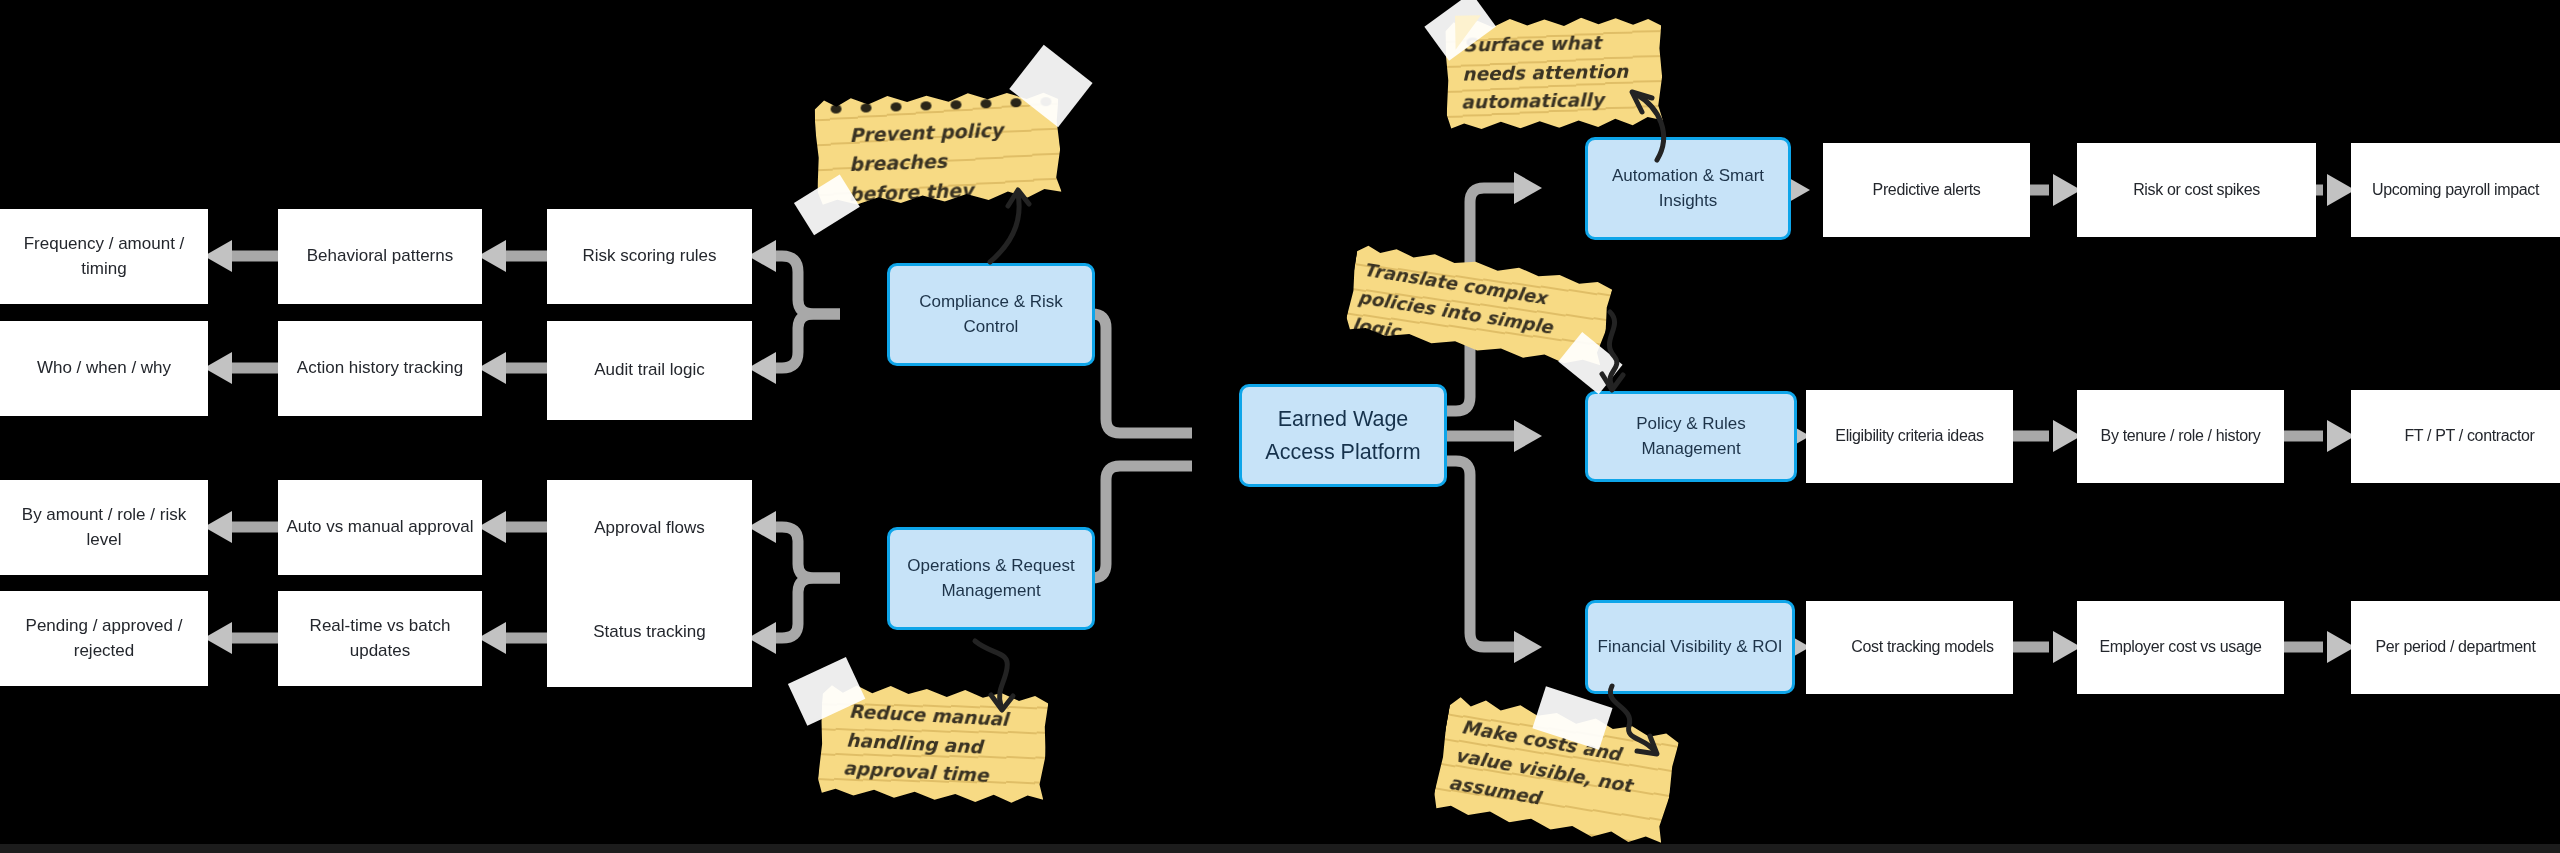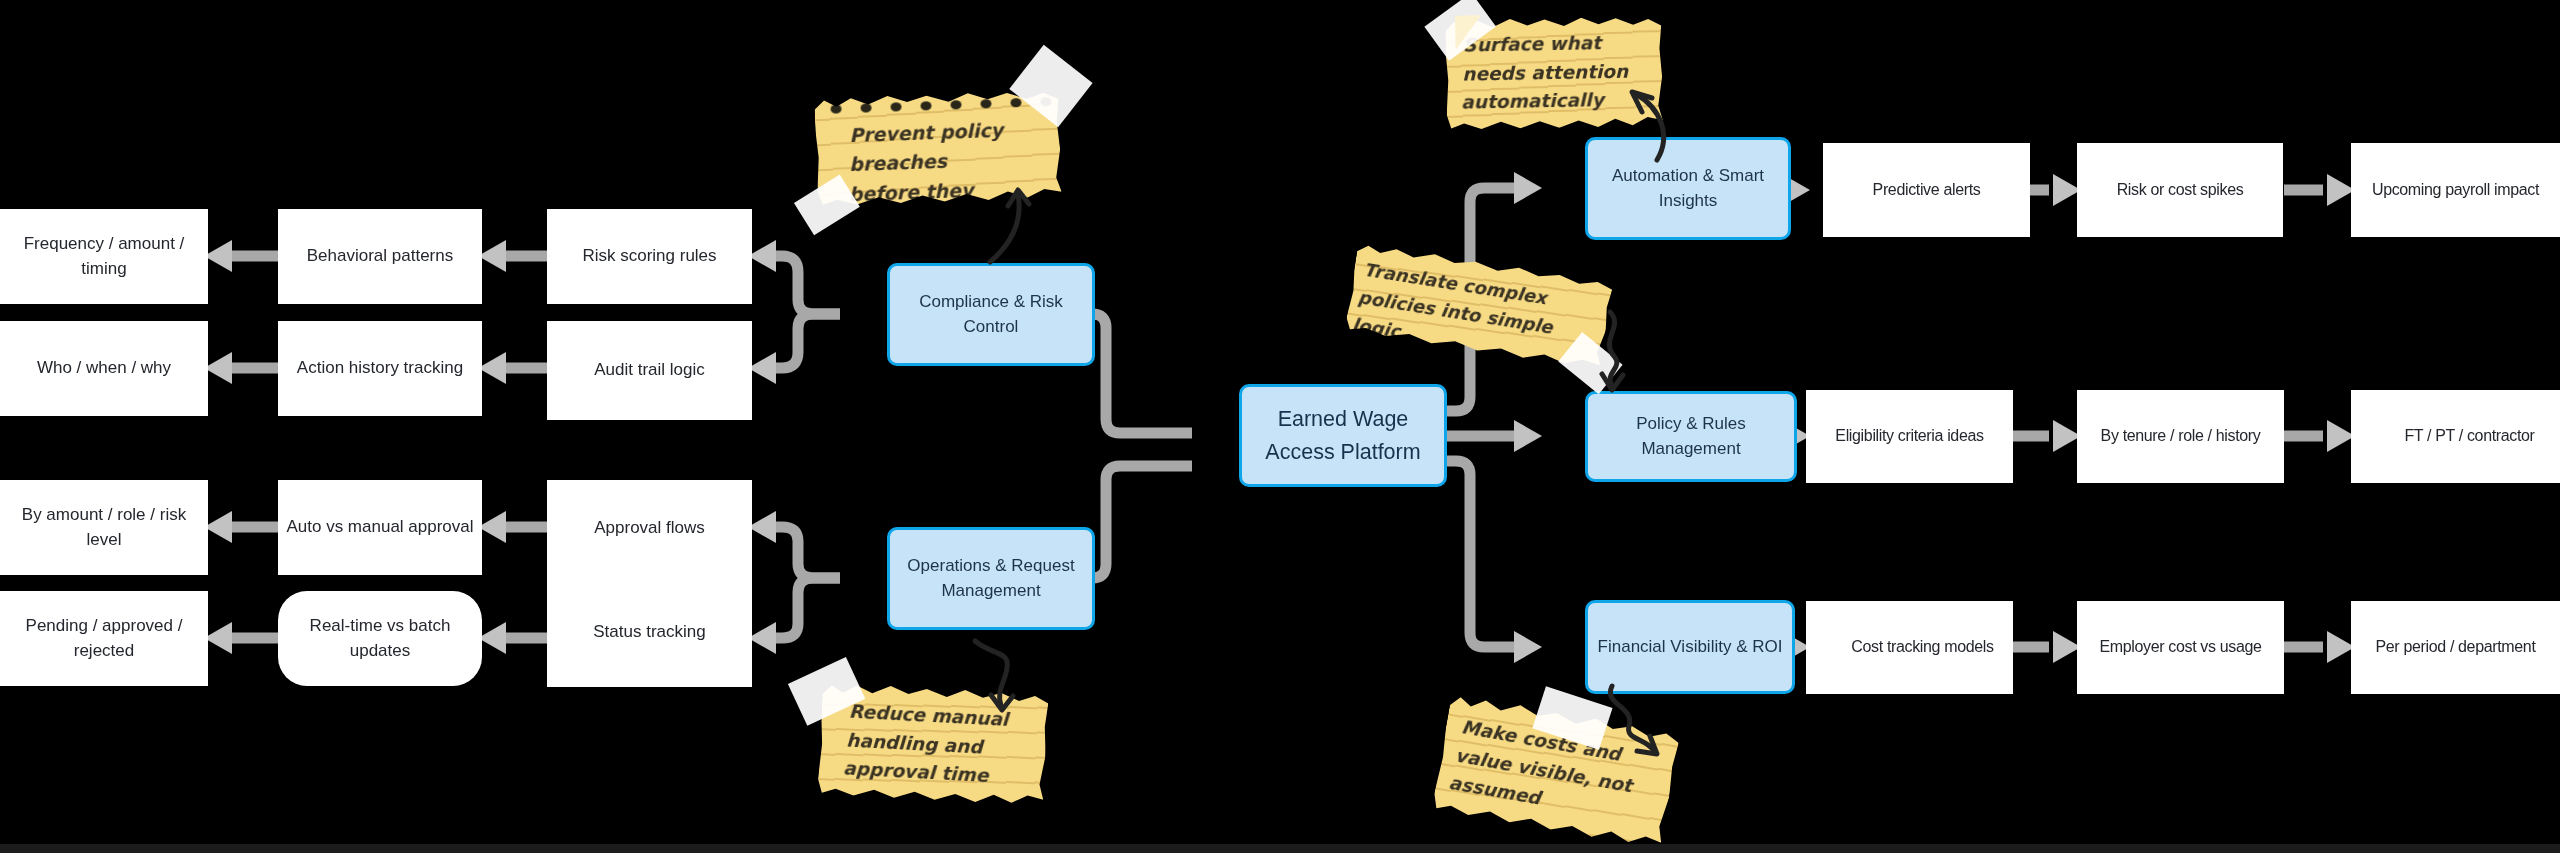--- a/index.html
+++ b/index.html
@@ -138,21 +138,21 @@
 
   <div class="node" style="left:0;top:480px;width:208px;height:95px;">
       <span>By amount / role / risk level</span>
     </div>
   <div class="node" style="left:0;top:591px;width:208px;height:95px;">
       <span>Pending / approved / rejected</span>
     </div>
   <div class="node" style="left:278px;top:480px;width:204px;height:95px;">
       <span>Auto vs manual approval</span>
     </div>
-  <div class="node" style="left:278px;top:591px;width:204px;height:95px;border-radius:29px;">
+  <div class="node" style="left:278px;top:591px;width:204px;height:95px;">
       <span>Real-time vs batch updates</span>
     </div>
   <div class="node" style="left:547px;top:480px;width:205px;height:97px;">
       <span>Approval flows</span>
     </div>
   <div class="node" style="left:547px;top:577px;width:205px;height:110px;">
       <span>Status tracking</span>
     </div>
   <div class="topic" style="left:840px;top:527px;width:208px;height:103px;">
       <span>Operations &amp; Request Management</span>
@@ -168,21 +168,21 @@
   <div class="topic" style="left:1538px;top:391px;width:212px;height:91px;padding:0 2px;">
       <span>Policy &amp; Rules Management</span>
     </div>
   <div class="topic" style="left:1538px;top:600px;width:210px;height:94px;">
       <span>Financial Visibility &amp; ROI</span>
     </div>
 
   <div class="node rnode" style="left:1806px;top:143px;width:207px;height:94px;margin-left:17px;">
       <span>Predictive alerts</span>
     </div>
-  <div class="node rnode" style="left:2077px;top:143px;width:206px;height:94px;">
+  <div class="node rnode" style="left:2077px;top:143px;width:239px;height:94px;">
       <span>Risk or cost spikes</span>
     </div>
   <div class="node rnode" style="left:2351px;top:143px;width:209px;height:94px;">
       <span>Upcoming payroll impact</span>
     </div>
   <div class="node rnode" style="left:1806px;top:390px;width:207px;height:93px;">
       <span>Eligibility criteria ideas</span>
     </div>
   <div class="node rnode" style="left:2077px;top:390px;width:207px;height:93px;">
       <span>By tenure / role / history</span>

